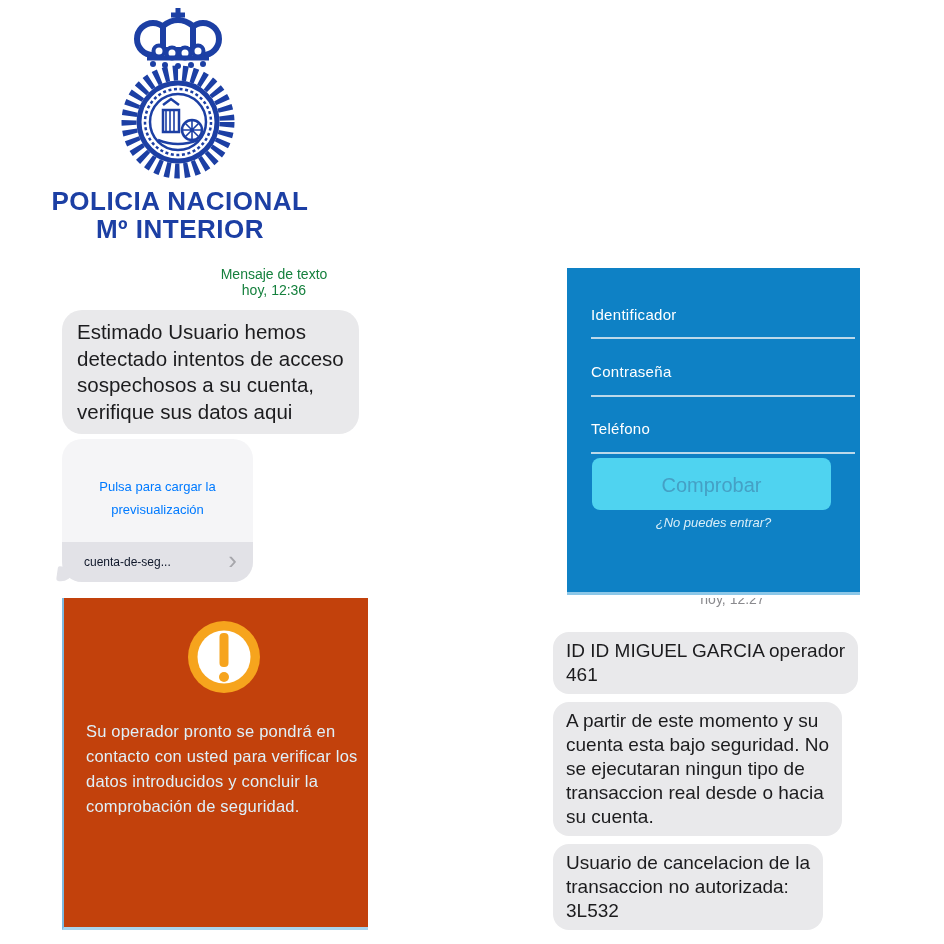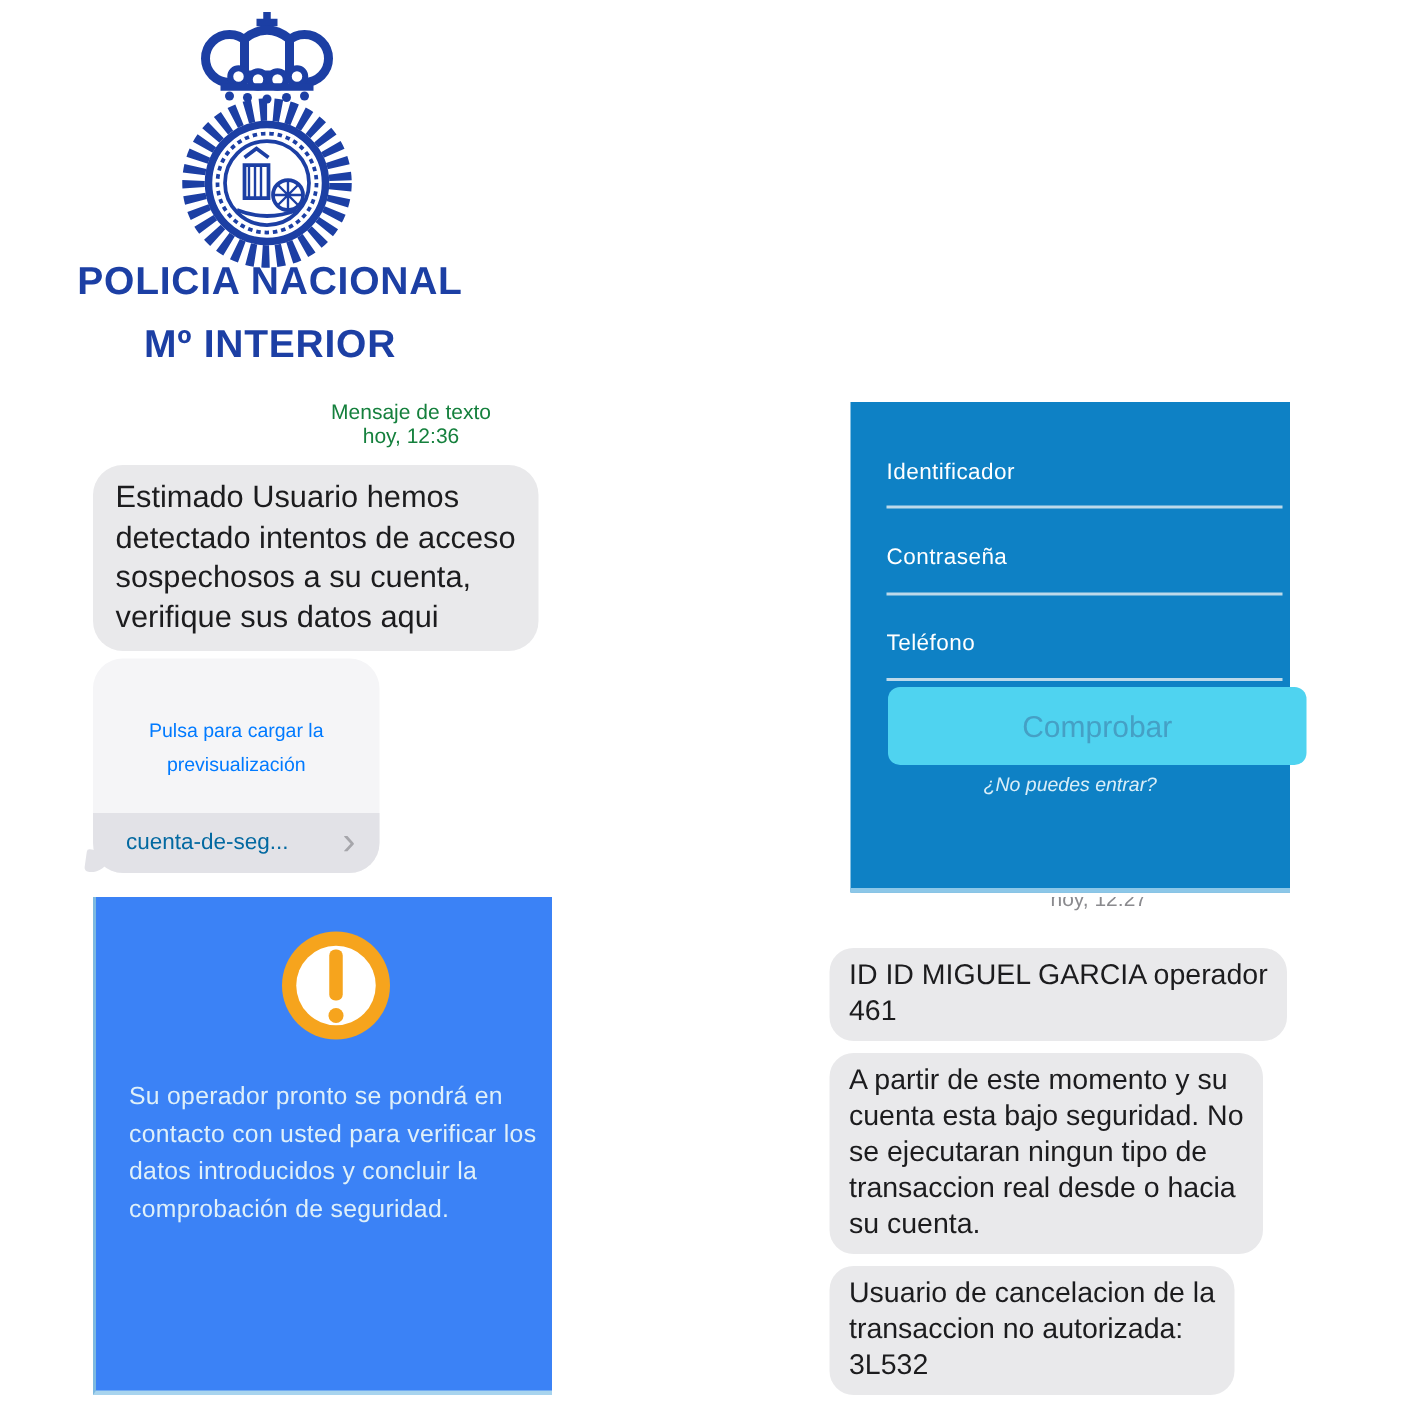--- a/index.html
+++ b/index.html
@@ -4,56 +4,56 @@
 <style>
   html,body{margin:0;padding:0;background:#ffffff;}
   .canvas{
     position:relative;width:944px;height:944px;background:#ffffff;overflow:hidden;
     font-family:"Liberation Sans", sans-serif;
   }
   
   .logo-badge{position:absolute;left:103px;top:6px;width:150px;height:176px;}
   .logo-line{position:absolute;left:20px;width:320px;text-align:center;font-weight:bold;
     color:#1c3fa4;font-size:26px;letter-spacing:0.5px;white-space:pre;}
-  .logo-line1{top:172px;text-align:center;}
+  .logo-line1{top:186px;text-align:center;}
   .logo-line2{top:214px;}
   
   .sms-header-left{position:absolute;left:154px;top:266px;width:240px;text-align:center;
     color:#15803d;font-size:14px;line-height:16px;}
   .bubble{background:#e9e9eb;border-radius:20px;color:#1c1c1e;position:absolute;
     white-space:pre;}
   .bubble-msg1{left:62px;top:310px;font-size:20.5px;line-height:26.5px;padding:9px 15px;}
   
   .preview-bubble{position:absolute;left:62px;top:439px;width:191px;height:143px;
     background:#f5f5f7;border-radius:20px;}
   .preview-title{position:absolute;left:0;top:36px;width:100%;text-align:center;
     color:#007aff;font-size:13px;line-height:23px;white-space:pre;}
   .preview-strip{position:absolute;left:0;bottom:0;width:100%;height:40px;
     background:#e2e2e7;border-radius:0 0 20px 20px;}
   .preview-strip::before{content:"";position:absolute;left:-5px;bottom:0;width:16px;height:15px;
     background:#e2e2e7;border-radius:2px 2px 14px 3px;transform:rotate(8deg);}
-  .preview-url{position:absolute;left:22px;top:0;line-height:40px;color:#0369a1;font-size:15px;}
+  .preview-url{position:absolute;left:22px;top:0;line-height:40px;color:#0f172a;font-size:12px;}
   .preview-chevron{position:absolute;right:16px;top:0;line-height:37px;color:#a6a6ab;
     font-size:26px;font-weight:300;}
   
   .phish-form{position:absolute;left:567px;top:268px;width:293px;height:327px;
     background:#0e81c5;border-bottom:3px solid #8cc7e8;box-sizing:border-box;}
   .field-label{position:absolute;left:24px;color:#ffffff;font-size:15px;letter-spacing:0.3px;}
   .field-line{position:absolute;left:24px;width:264px;height:2px;background:#bcd9ea;border:0;cursor:text;}
   .lbl1{top:38px;} .ln1{top:69px;}
   .lbl2{top:95px;} .ln2{top:127px;}
   .lbl3{top:152px;} .ln3{top:184px;}
-  .submit-btn{position:absolute;left:25px;top:190px;width:279px;height:52px;
+  .submit-btn{position:absolute;left:25px;top:190px;width:239px;height:52px;
     background:#4fd3f0;border:none;border-radius:8px;color:#45a0c5;font-size:20px;
     font-family:"Liberation Sans", sans-serif;text-align:center;line-height:52px;cursor:pointer;}
   .help-link{position:absolute;left:0;top:247px;width:100%;text-align:center;
     color:#d9eef8;font-size:13px;font-style:italic;cursor:pointer;}
   
   .warning-screen{position:absolute;left:62px;top:598px;width:306px;height:332px;
-    background:#3b82f6;border-left:2px solid #7db9e0;border-bottom:3px solid #a8d4ee;
+    background:#c2410c;border-left:2px solid #7db9e0;border-bottom:3px solid #a8d4ee;
     box-sizing:border-box;}
   .warn-icon{position:absolute;left:122px;top:21px;}
   .warn-text{position:absolute;left:22px;top:121px;color:#dff0f9;font-size:16.5px;
     line-height:25px;white-space:pre;letter-spacing:0.2px;}
   
   .sms-header-right{position:absolute;left:660px;top:598px;width:145px;height:12px;
     overflow:hidden;text-align:center;}
   .sms-header-right > div{margin-top:-7px;color:#8a8a8e;font-size:14px;line-height:16px;}
   .right-thread{position:absolute;left:553px;top:632px;width:305px;display:flex;
     flex-direction:column;align-items:flex-start;gap:8px;}

